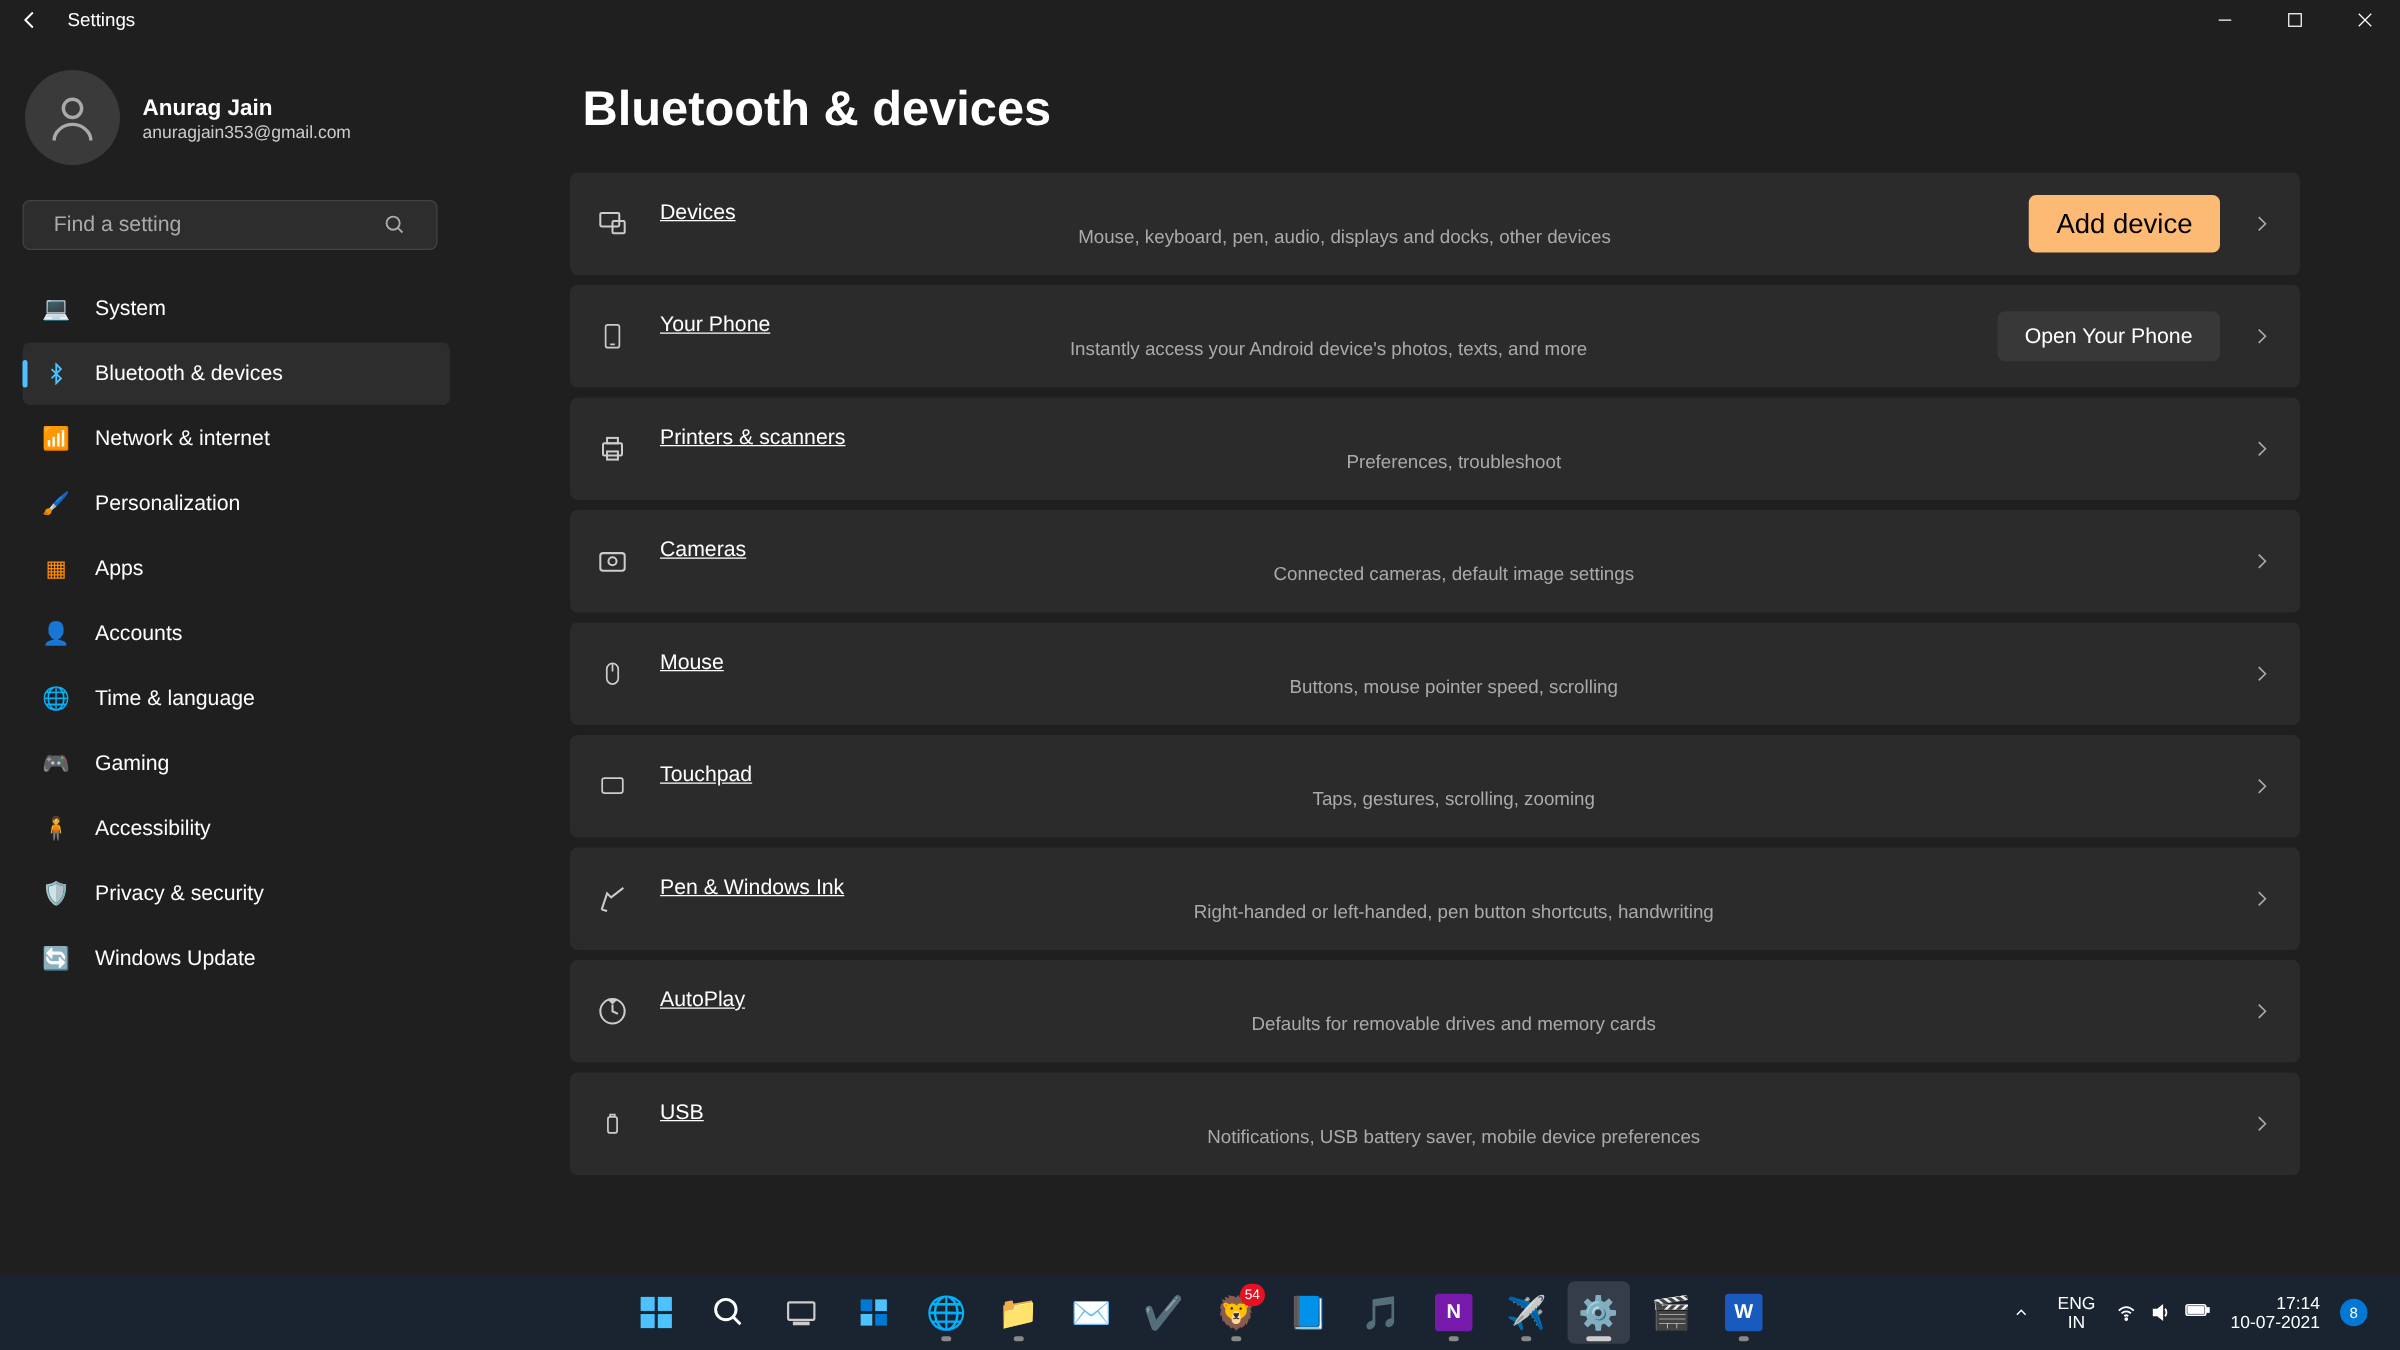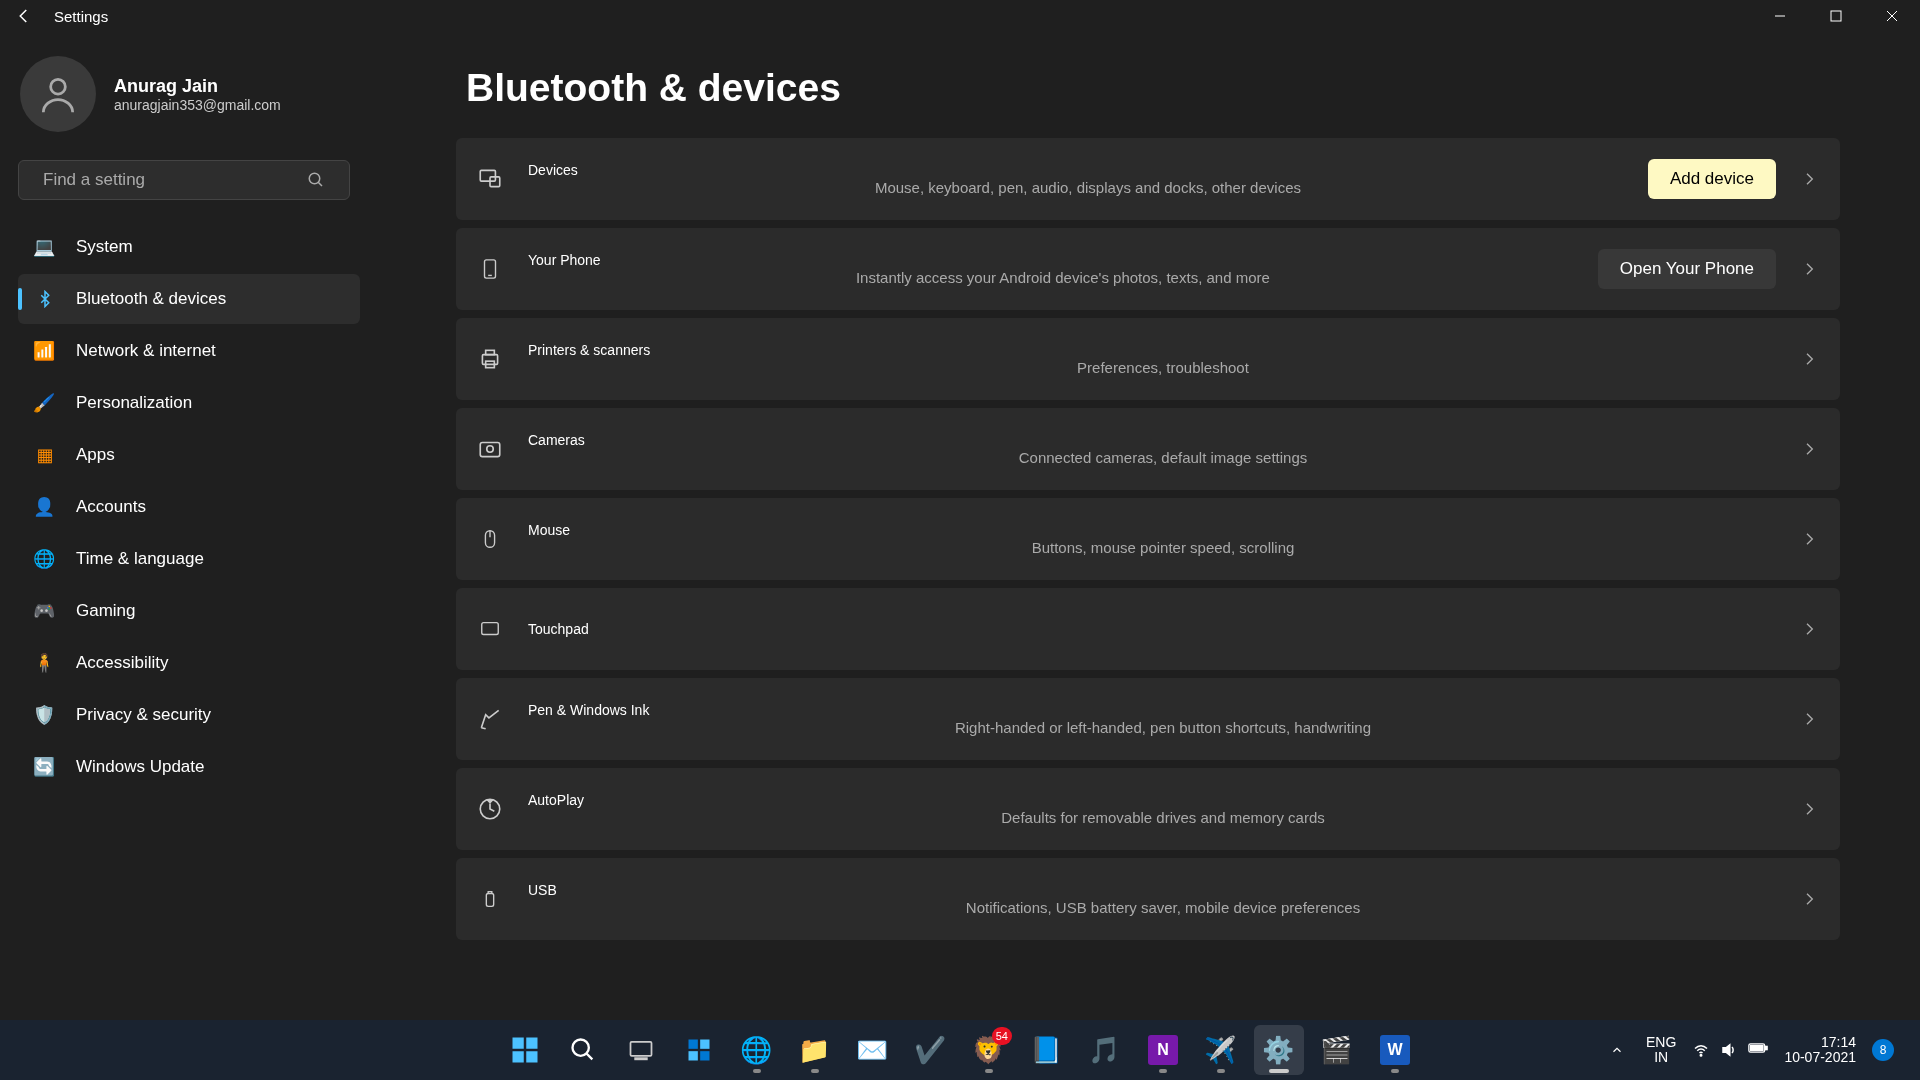--- a/index.html
+++ b/index.html
@@ -32,24 +32,24 @@
 .nav-item.active { background: #2d2d2d; }
 .nav-item.active::before { content: ""; position: absolute; left: 0; top: 14px; bottom: 14px; width: 4px; background: #4cc2ff; border-radius: 2px; }
 .nav-icon { width: 22px; height: 22px; display: flex; align-items: center; justify-content: center; font-size: 18px; }
 
 .content { flex: 1; padding: 34px 80px 20px 40px; overflow-y: auto; }
 .page-title { font-size: 39px; font-weight: 600; margin-bottom: 28px; padding-left: 10px; }
 .cards { display: flex; flex-direction: column; gap: 8px; }
 .card { background: #2b2b2b; border-radius: 6px; height: 82px; display: flex; align-items: center; padding: 0 20px; cursor: pointer; }
 .card-icon { width: 28px; height: 28px; margin-right: 24px; display: flex; align-items: center; justify-content: center; color: #ddd; }
 .card-text { flex: 1; }
-.card-title { font-size: 14px; }
+.card-title { font-size: 17px; text-decoration: underline; }
 .card-desc { font-size: 15px; color: #aaa; margin-top: 1px; text-align: center; }
 .card-action { display: flex; align-items: center; gap: 22px; }
-.btn-primary { background: #fef9c3; color: #000; border: none; border-radius: 6px; padding: 10px 22px; font-size: 17px; cursor: pointer; }
+.btn-primary { background: #fdba74; color: #000; border: none; border-radius: 6px; padding: 10px 22px; font-size: 22px; cursor: pointer; }
 .btn-secondary { background: #383838; color: #fff; border: none; border-radius: 6px; padding: 10px 22px; font-size: 17px; cursor: pointer; }
 .chevron { width: 22px; height: 22px; display: flex; align-items: center; justify-content: center; color: #aaa; }
 
 
 .content::-webkit-scrollbar { width: 4px; }
 .content::-webkit-scrollbar-thumb { background: #555; border-radius: 2px; }
 
 
 .taskbar { height: 60px; background: #1a2330; display: flex; align-items: center; position: relative; }
 .taskbar-center { position: absolute; left: 50%; transform: translateX(-50%); display: flex; align-items: center; gap: 8px; }
@@ -278,20 +278,21 @@
           </div>
         </div>
         <div class="card">
           <div class="card-icon">
             <svg width="26" height="22" viewBox="0 0 24 24" fill="none" stroke="#ccc" stroke-width="1.5">
               <rect x="3" y="5" width="18" height="13" rx="2"></rect>
             </svg>
           </div>
           <div class="card-text">
             <div class="card-title">Touchpad</div>
+            <div class="card-desc">Taps, gestures, scrolling, zooming</div>
           </div>
           <div class="card-action">
             <div class="chevron">
               <svg width="16" height="16" viewBox="0 0 24 24" fill="none" stroke="#aaa" stroke-width="2">
                 <path d="M9 4l8 8-8 8"></path>
               </svg>
             </div>
           </div>
         </div>
         <div class="card">

